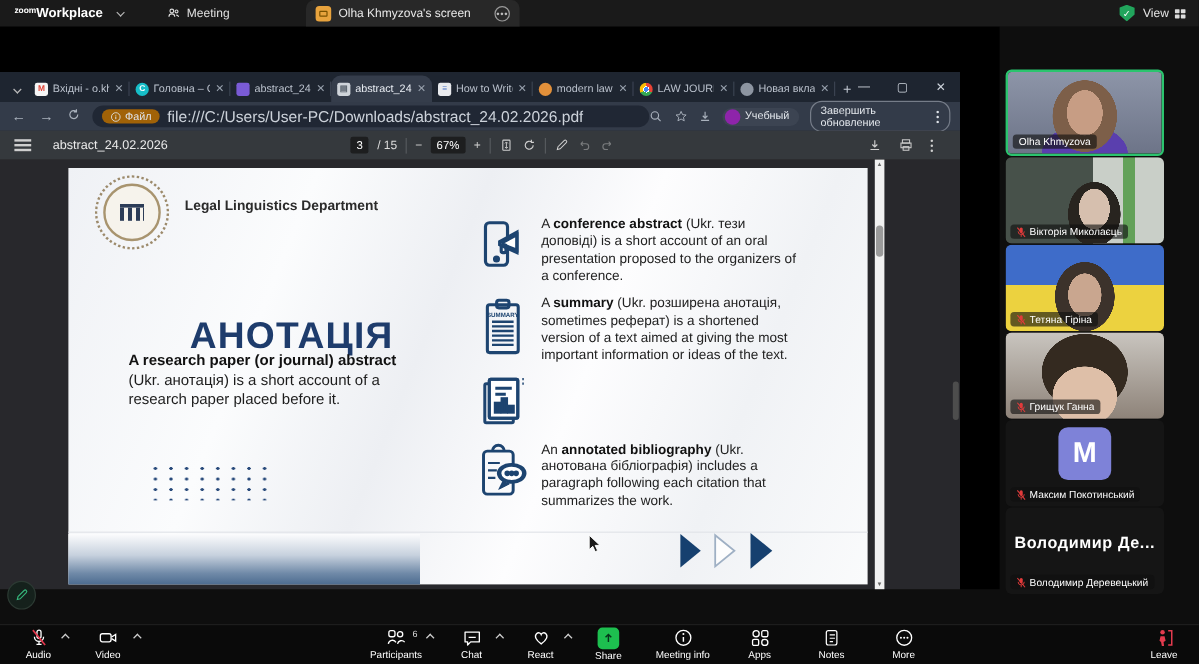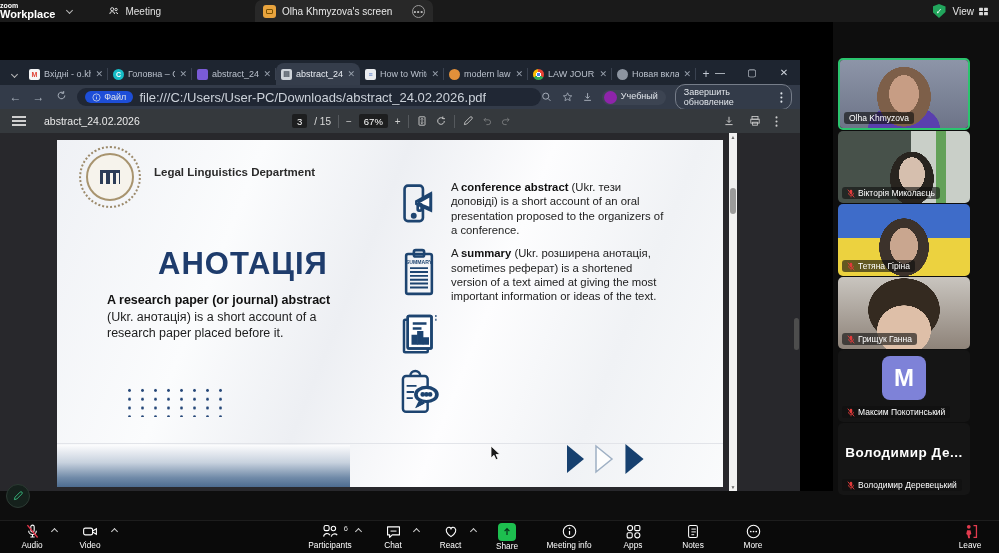--- a/index.html
+++ b/index.html
@@ -2,21 +2,21 @@
 <html><head>
 <meta charset="utf-8">
 <style>
   * { margin:0; padding:0; box-sizing:border-box; }
   html,body { width:999px; height:553px; background:#0e0e0e; overflow:hidden;
               font-family:"Liberation Sans", sans-serif; }
 
   
   #zoom-titlebar { position:absolute; left:0; top:0; width:999px; height:22px;
     background:#1a1a1a; display:flex; align-items:center; color:#e8e8e8; z-index:30; }
-  .zt-logo { margin-left:0; line-height:1; display:flex; flex-direction:column; }
+  .zt-logo { margin-left:12px; line-height:1; display:flex; flex-direction:row; }
   .zt-logo .l1 { font-size:7px; font-weight:bold; color:#fff; }
   .zt-logo .l2 { font-size:11px; font-weight:bold; color:#fff; }
   .caret-down { width:5px; height:5px; border-right:1.3px solid #b9b9b9; border-bottom:1.3px solid #b9b9b9;
     transform:rotate(45deg); display:inline-block; }
   .zt-caret { margin-left:12px; margin-top:-2px; }
   .zt-meeting { margin-left:36px; display:flex; align-items:center; gap:5px; font-size:10px; color:#e0e0e0; }
   .zt-sharetab { position:absolute; left:255px; top:0; width:178px; height:22px; background:#282828;
     border-radius:7px 7px 0 0; display:flex; align-items:center; padding:0 8px; gap:6px; font-size:10px; }
   .share-ico { width:13px; height:13px; background:#e8a33d; border-radius:3px; display:flex;
     align-items:center; justify-content:center; }
@@ -57,21 +57,21 @@
   .newtab { width:20px; height:22px; color:#c2c8d2; font-size:12px; display:flex; align-items:center; justify-content:center; }
   .winctl { position:absolute; right:0; top:0; height:25px; display:flex; }
   .winctl div { width:32px; display:flex; align-items:center; justify-content:center; color:#cfd5dd; font-size:10px; }
 
   
   #baddr { position:absolute; left:0; top:25px; width:800px; height:24px; background:#333b49;
     display:flex; align-items:center; color:#c6ccd6; }
   .nav-ic { width:24px; text-align:center; font-size:12px; color:#aab2bd; }
   .url-pill { margin-left:4px; width:482px; height:18px; background:#202734; border-radius:9px;
     display:flex; align-items:center; padding:0 8px; gap:6px; font-size:10px; }
-  .file-chip { background:#1d4ed8; border-radius:8px; padding:1px 7px; font-size:9px; color:#dfe4ea;
+  .file-chip { background:#a16207; border-radius:8px; padding:1px 7px; font-size:9px; color:#dfe4ea;
     display:flex; align-items:center; gap:3px; }
   .url-text { color:#ccd2da; white-space:nowrap; overflow:hidden; font-size:13px; }
   .addr-right { margin-left:auto; display:flex; align-items:center; gap:9px; margin-right:8px; }
   .profile-chip { display:flex; gap:4px; background:#3c4452; border-radius:9px;
     padding:1px 8px 1px 2px; font-size:9px; color:#e2e6eb; }
   .profile-dot { width:13px; height:13px; border-radius:50%; background:#8e24aa; }
   .update-btn { display:flex; align-items:center; gap:5px; border:1px solid #767d89; border-radius:10px;
     padding:2px 8px; font-size:9px; color:#e2e6eb; }
 
   
@@ -98,21 +98,21 @@
 
   
   .logo-seal { position:absolute; left:22px; top:6px; width:62px; height:62px; border-radius:50%;
     border:2px dotted #9c8a6b; display:flex; align-items:center; justify-content:center; }
   .logo-inner { width:48px; height:48px; border-radius:50%; border:2px solid #a8946f; background:#f6f3ec;
     display:flex; align-items:center; justify-content:center; }
   .logo-cols { width:20px; height:14px;
     background:repeating-linear-gradient(90deg,#2c3c57 0 3.5px, transparent 3.5px 6.5px);
     border-top:3px solid #2c3c57; }
   .dept { position:absolute; left:97px; top:26px; font-size:11.5px; font-weight:bold; color:#2b2b2b; }
-  .slide-title { position:absolute; left:66px; top:106px; width:240px; text-align:center;
+  .slide-title { position:absolute; left:66px; top:122px; width:240px; text-align:center;
     font-size:31px; font-weight:bold; letter-spacing:1px; color:#1e3c6c; }
   .intro { position:absolute; left:50px; top:152px; width:246px; font-size:12.5px; line-height:1.32; color:#1d1d1d; }
   .intro b { color:#111; }
   .dots { position:absolute; left:66px; top:246px; width:104px; height:31px;
     background-image:radial-gradient(circle,#27497a 1.3px, transparent 1.5px);
     background-size:13px 8.8px; }
   .slide-hr { position:absolute; left:0; top:303px; width:666px; height:1px; background:#e2e4e9; }
   .grad-bar { position:absolute; left:0; top:305px; width:293px; height:42px;
     background:linear-gradient(180deg,#fcfcfd 0%,#c7d1de 42%,#708aa8 78%,#4d6c90 100%); }
   .defs { position:absolute; left:340px; top:40px; width:320px; display:flex; flex-direction:column; gap:9px; }
@@ -436,20 +436,21 @@
               <path d="M14 26h16M14 36h12M14 46h10" stroke-width="3"></path>
               <ellipse cx="46" cy="40" rx="18" ry="12" fill="#fff"></ellipse>
                   <ellipse cx="46" cy="40" rx="16" ry="11"></ellipse>
               <path d="M36 50l-4 8 10-5" fill="#fff"></path>
                   <path d="M38 50l-4 7 8-4"></path>
               <circle cx="40" cy="40" r="1.8" fill="#1d4470"></circle>
                   <circle cx="46" cy="40" r="1.8" fill="#1d4470"></circle>
                   <circle cx="52" cy="40" r="1.8" fill="#1d4470"></circle>
             </svg>
           </span>
+          <span class="tx"><span>An </span><b>annotated bibliography</b><span> (Ukr. анотована бібліографія) includes a paragraph following each citation that summarizes the work.</span></span>
         </div>
       </div>
 
       <div class="nav-arrows">
         <svg width="21" height="30" viewBox="0 0 21 30">
               <path d="M2 1 19 15 2 29Z" fill="#16406f"></path>
             </svg>
         <svg width="21" height="30" viewBox="0 0 21 30">
               <path d="M2 2 18 15 2 28Z" fill="#fdfdfd" stroke="#9fb0c4" stroke-width="1.5"></path>
             </svg>

